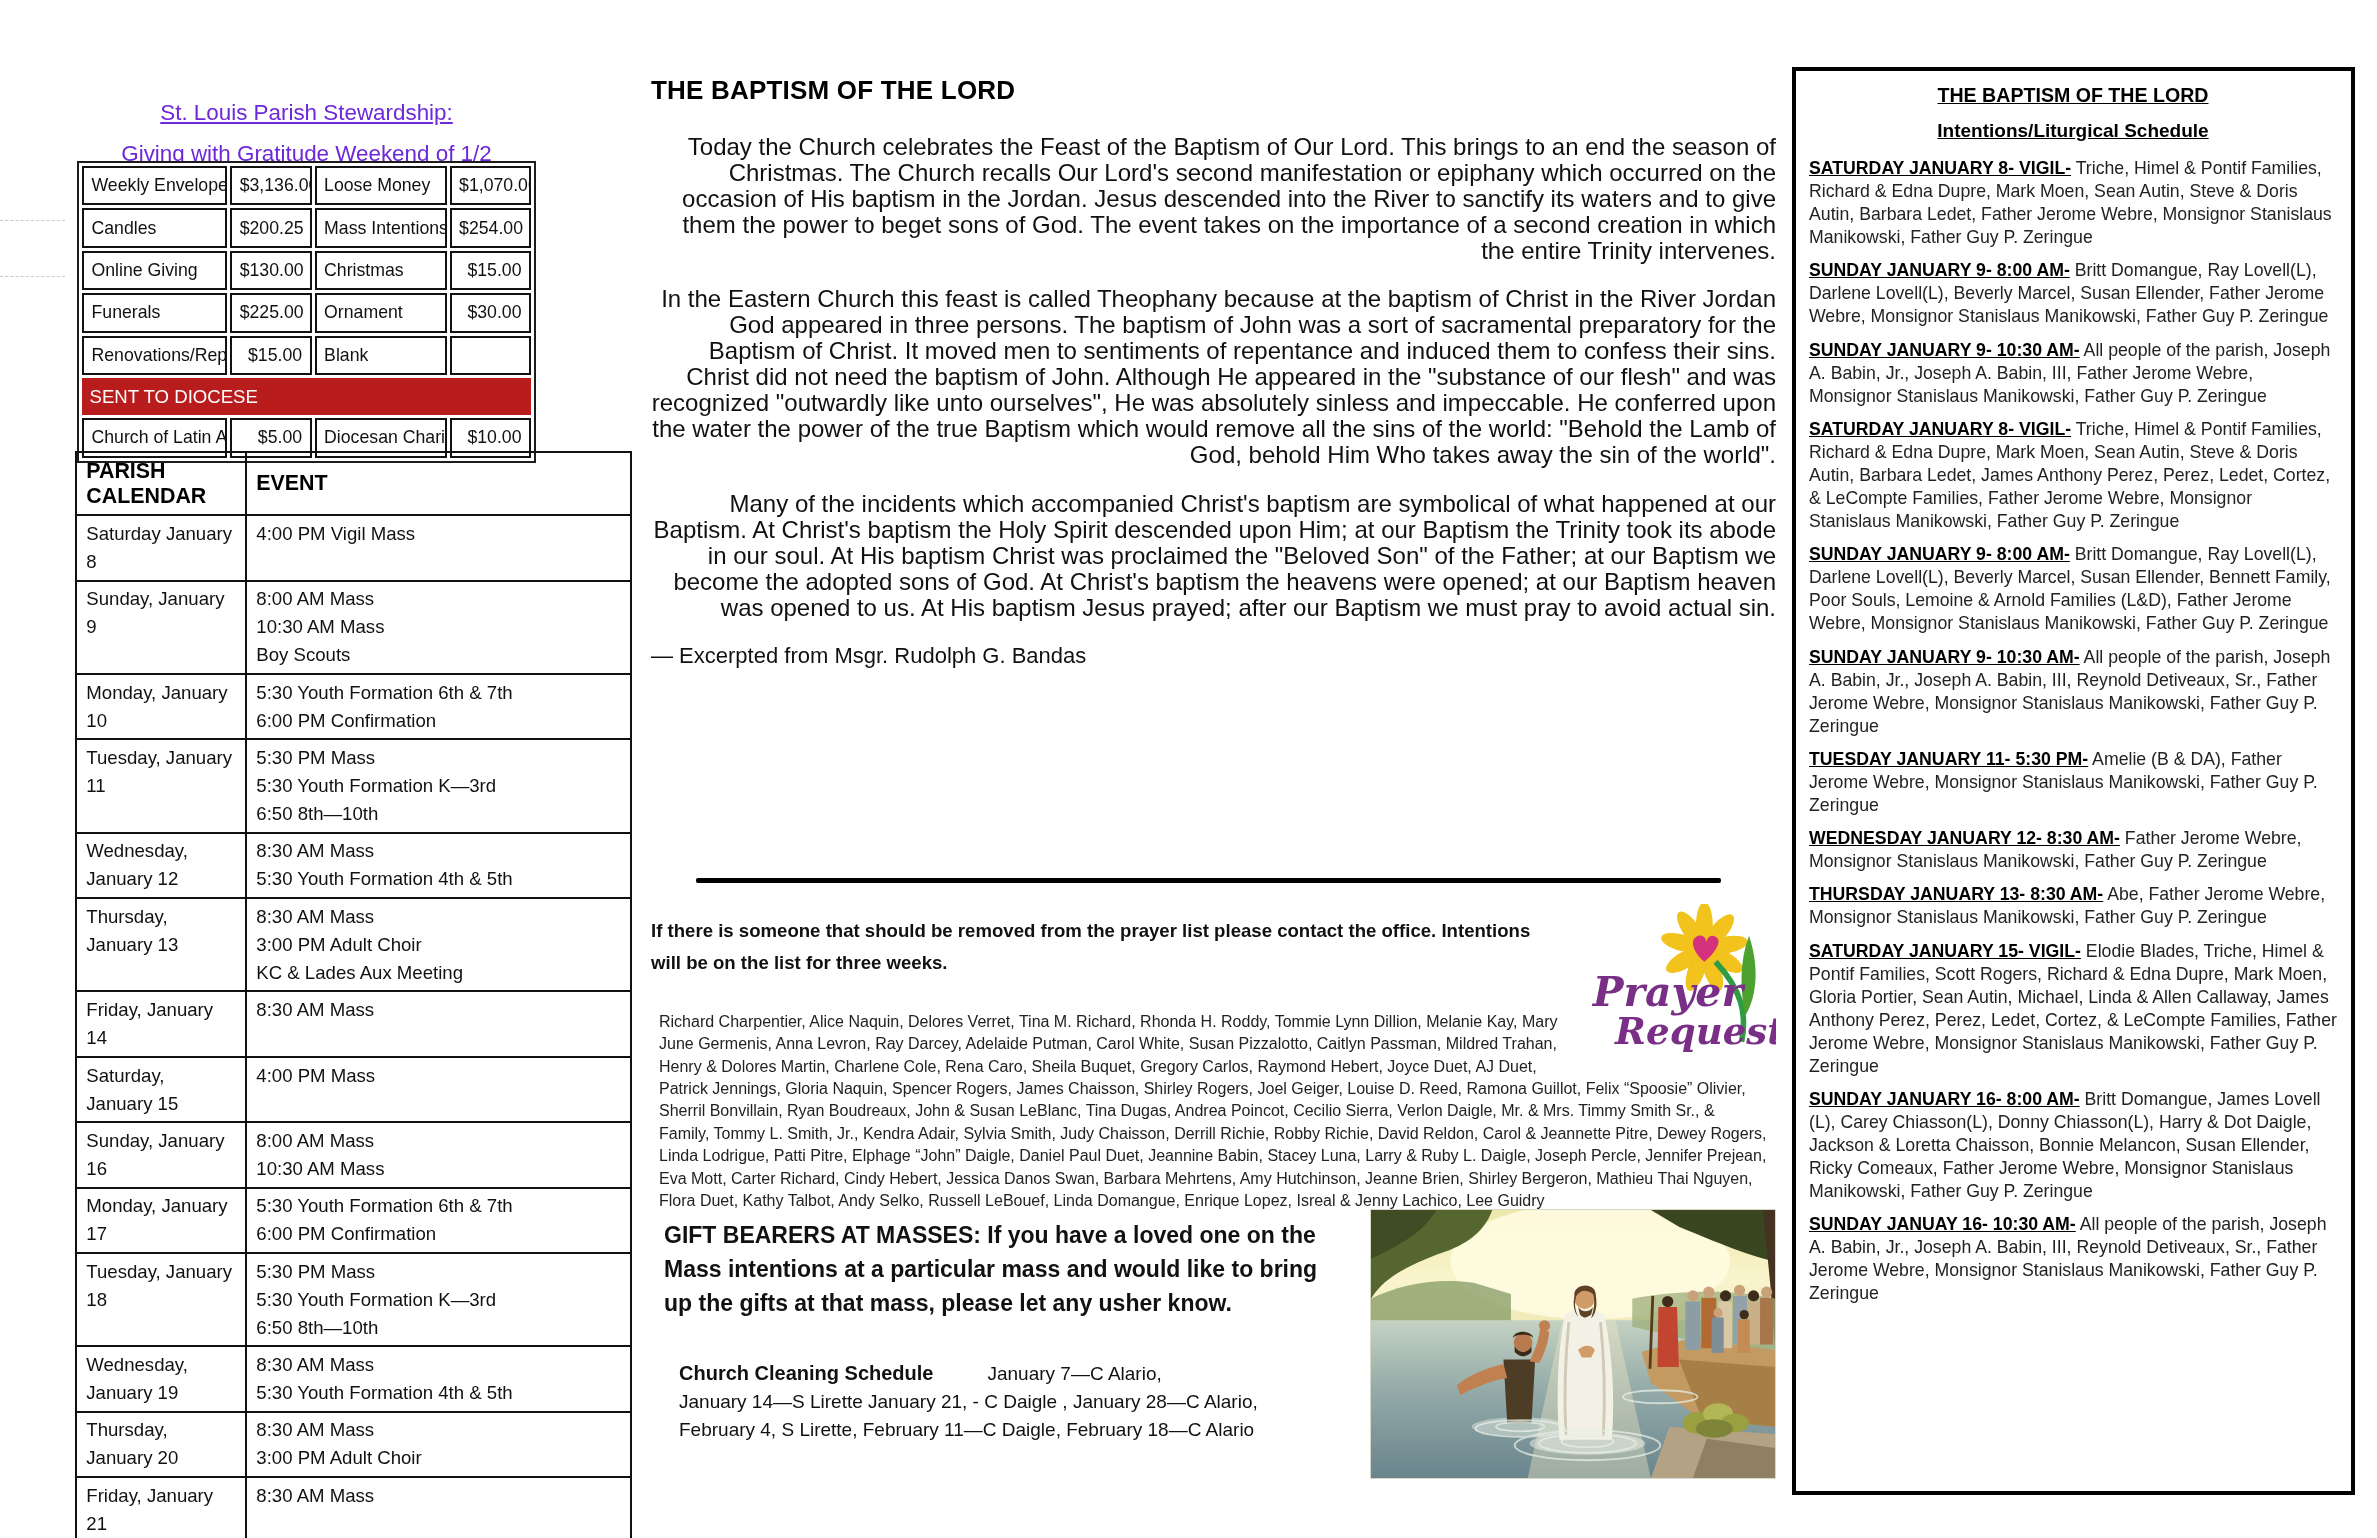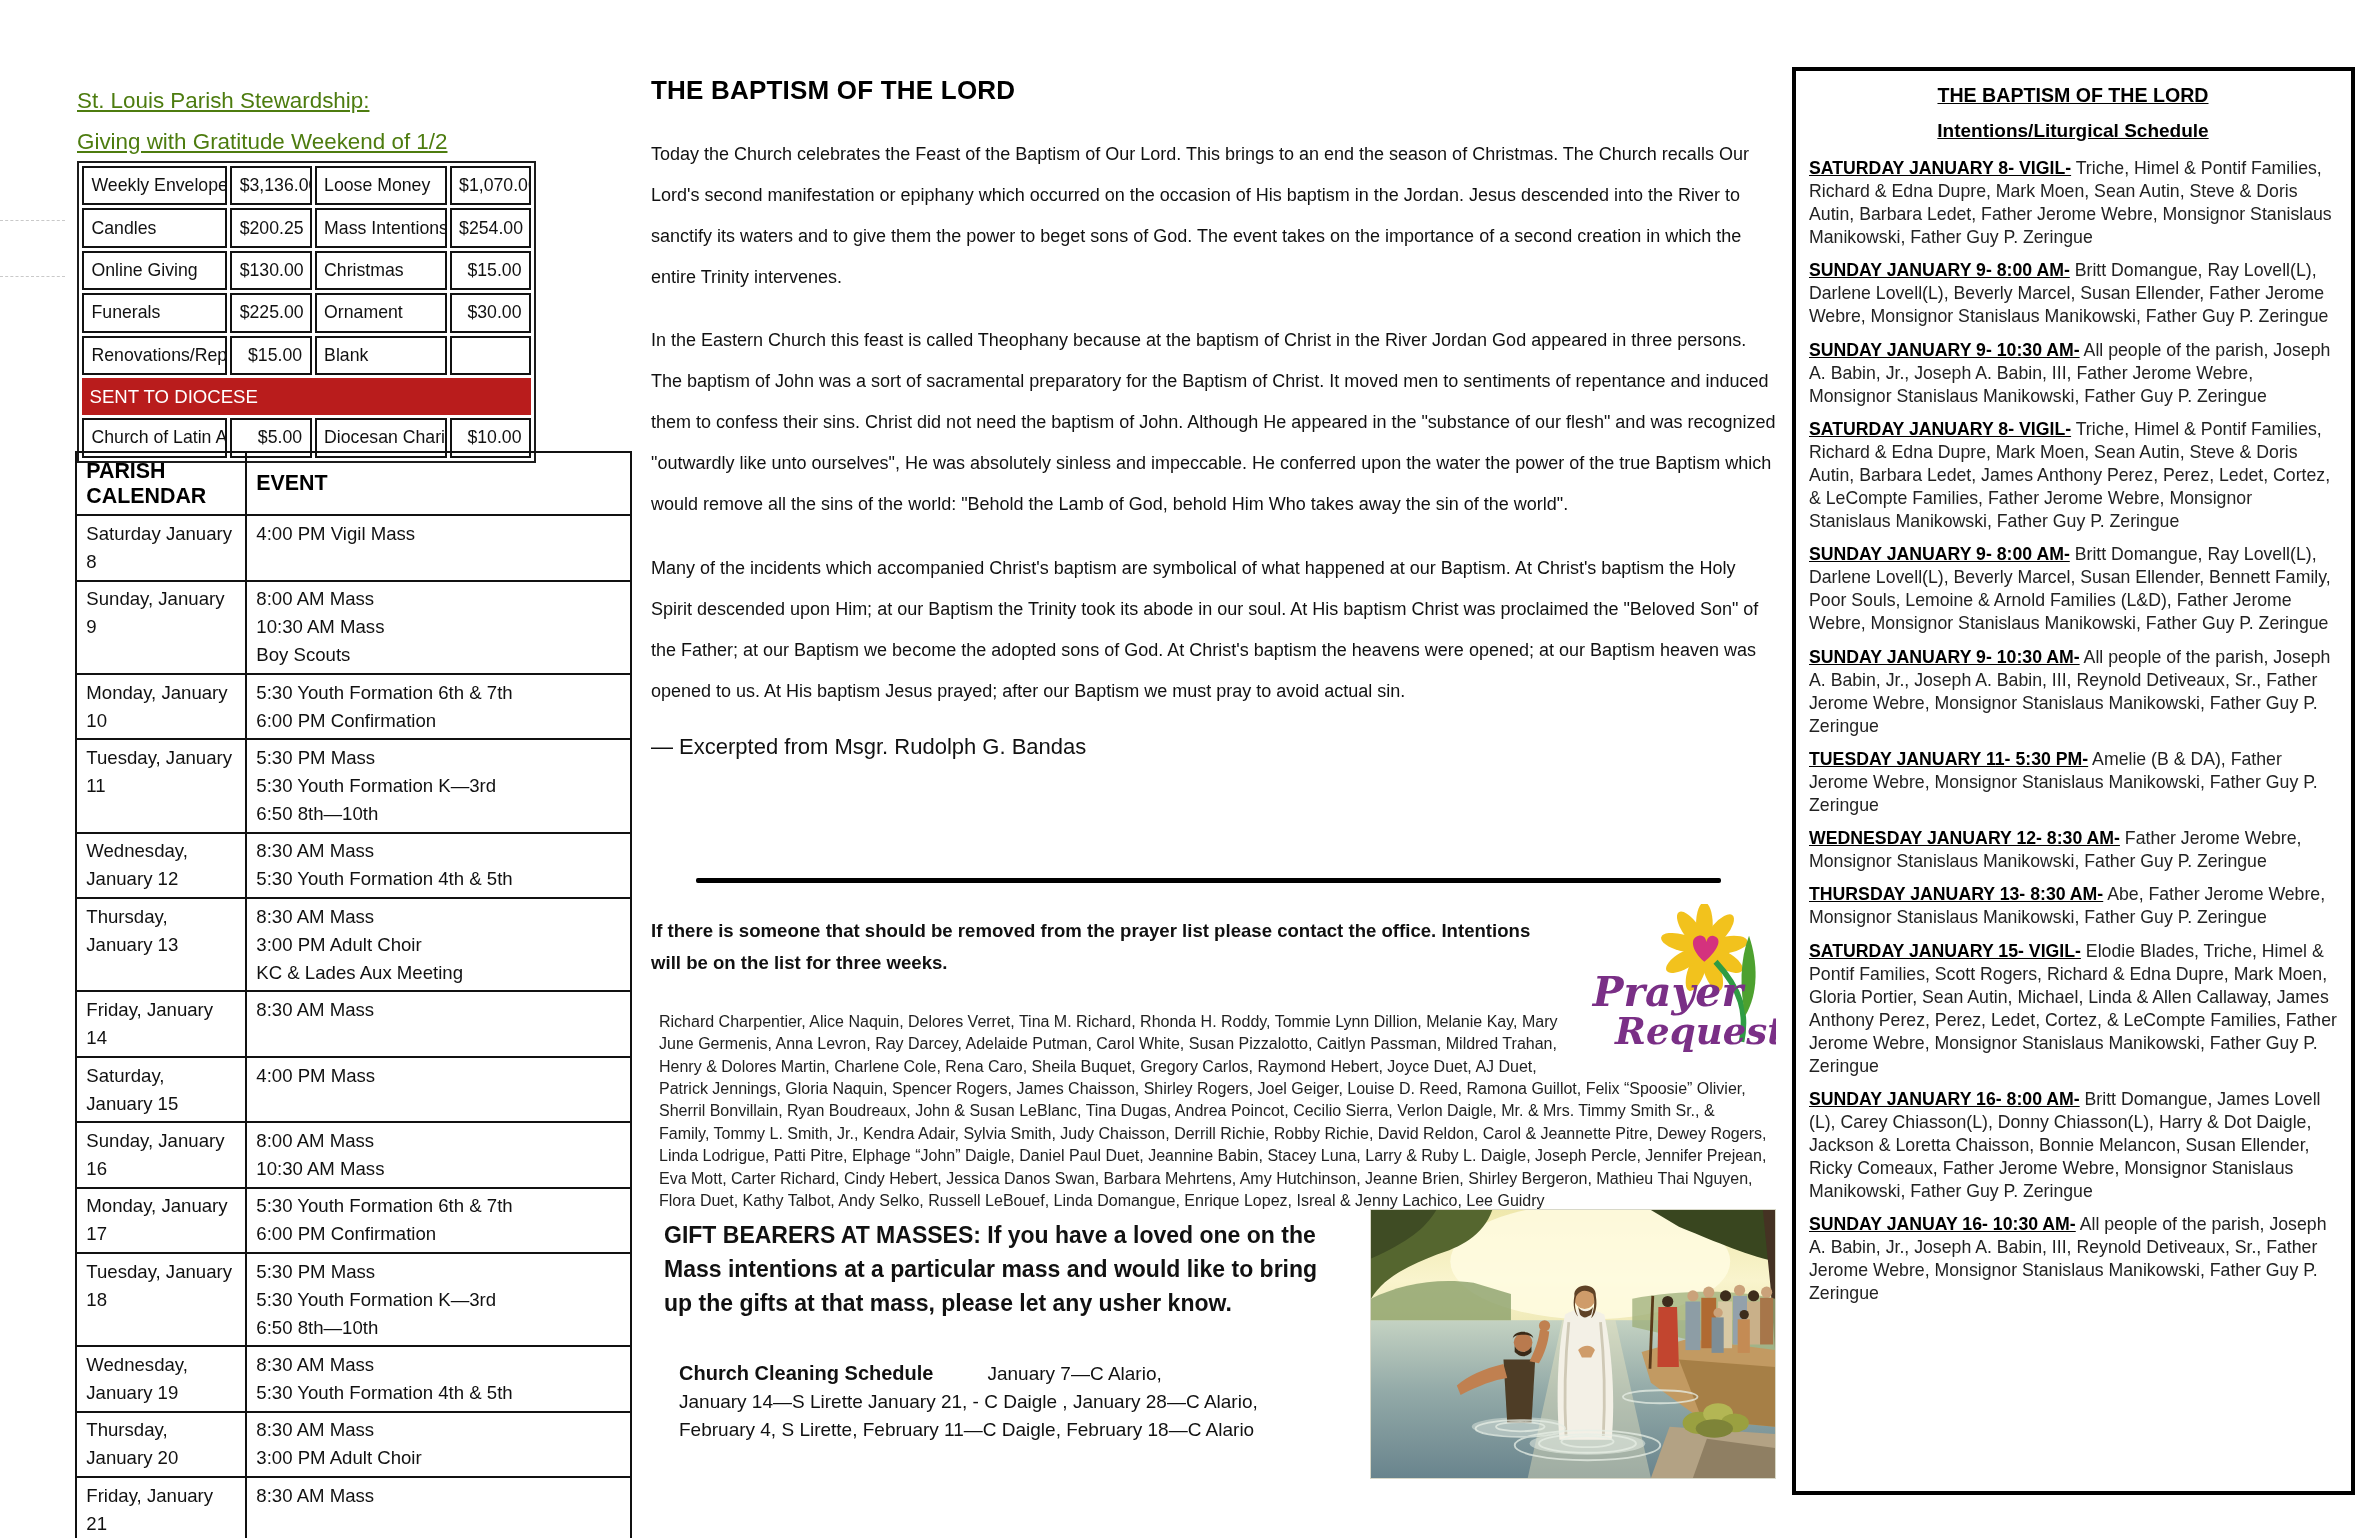--- a/index.html
+++ b/index.html
@@ -2,40 +2,40 @@
 <html style="font-size:15px"><head>
 <meta charset="utf-8">
 <style>
   html,body{margin:0;padding:0;background:#fff;}
   .page{position:relative;width:2377px;height:1538px;background:#fff;overflow:hidden;
         font-family:"Liberation Sans",sans-serif;color:#111;}
   
   .fold{position:absolute;left:0;width:65px;border-top:1.9px dashed #c9c9c9;height:0;}
 
   
-  .left-title{position:absolute;left:77px;top:80px;width:459px;
-              font-size:22.4px;line-height:41px;color:#4d7c0f;}
+  .left-title{position:absolute;left:77px;top:92px;width:459px;text-align:center;
+              font-size:22.4px;line-height:41px;color:#6d28d9;}
   .left-title div{text-decoration:underline;}
   table.stew{position:absolute;left:77px;top:161px;width:459px;border-collapse:separate;
              border-spacing:3.7px;border:2.8px solid #1c1c1c;background:#fff;table-layout:fixed;}
   table.stew td{border:2.3px solid #111;padding:3.7px 7.5px;font-size:17.7px;height:28px;
                 white-space:nowrap;overflow:hidden;}
   table.stew td.amt{text-align:right;}
   table.stew td.banner{border:none;background:#b91c1c;color:#fff;font-size:18.6px;padding:4.7px 7.5px;}
   table.cal{position:absolute;left:75px;top:451px;width:557px;border-collapse:collapse;
             border:2.8px solid #111;table-layout:fixed;}
   table.cal th{border:2.8px solid #111;font-size:21.4px;text-align:left;padding:5.6px 9.3px;color:#000;}
   table.cal td{border:2.8px solid #111;font-size:18.6px;vertical-align:top;padding:3.7px 9.3px;line-height:28px;}
   table.cal td.date{line-height:28px;}
   table.cal td.ev div{line-height:28px;}
 
   
   .mid-article{position:absolute;left:651px;top:75px;width:1125px;}
   .mid-article h1{font-size:26px;margin:0 0 28px 0;color:#000;letter-spacing:0.2px;}
-  .mid-article p{font-size:18px;line-height:41px;margin:0 0 22.4px 0;}
+  .mid-article p{font-size:24px;line-height:26px;margin:0 0 22.4px 0;text-align:right;}
   .attribution{font-size:22px;margin-top:3.7px;}
   .mid-prayer{position:absolute;left:651px;top:878px;width:1125px;}
   .sep-line{height:4.7px;background:#000;width:1025px;margin-left:45px;border-radius:1.9px;}
   .prayer-flow{margin-top:32px;}
   .prayer-logo{float:right;width:200px;height:149px;margin:-11.2px 0 5.6px 17px;}
   .prayer-note{font-size:18.6px;font-weight:bold;line-height:32px;margin:0 0 32px 0;}
   .prayer-names{font-size:16px;line-height:22.4px;margin:8px;color:#222;}
   .mid-bottom{position:absolute;left:664px;top:1210px;width:1111px;}
   .baptism-img{float:right;width:404px;height:268px;margin-left:20.5px;outline:0.9px solid #d8d8c8;}
   .gift{font-size:23px;font-weight:bold;line-height:34px;margin:7.5px 0 0 0;}

